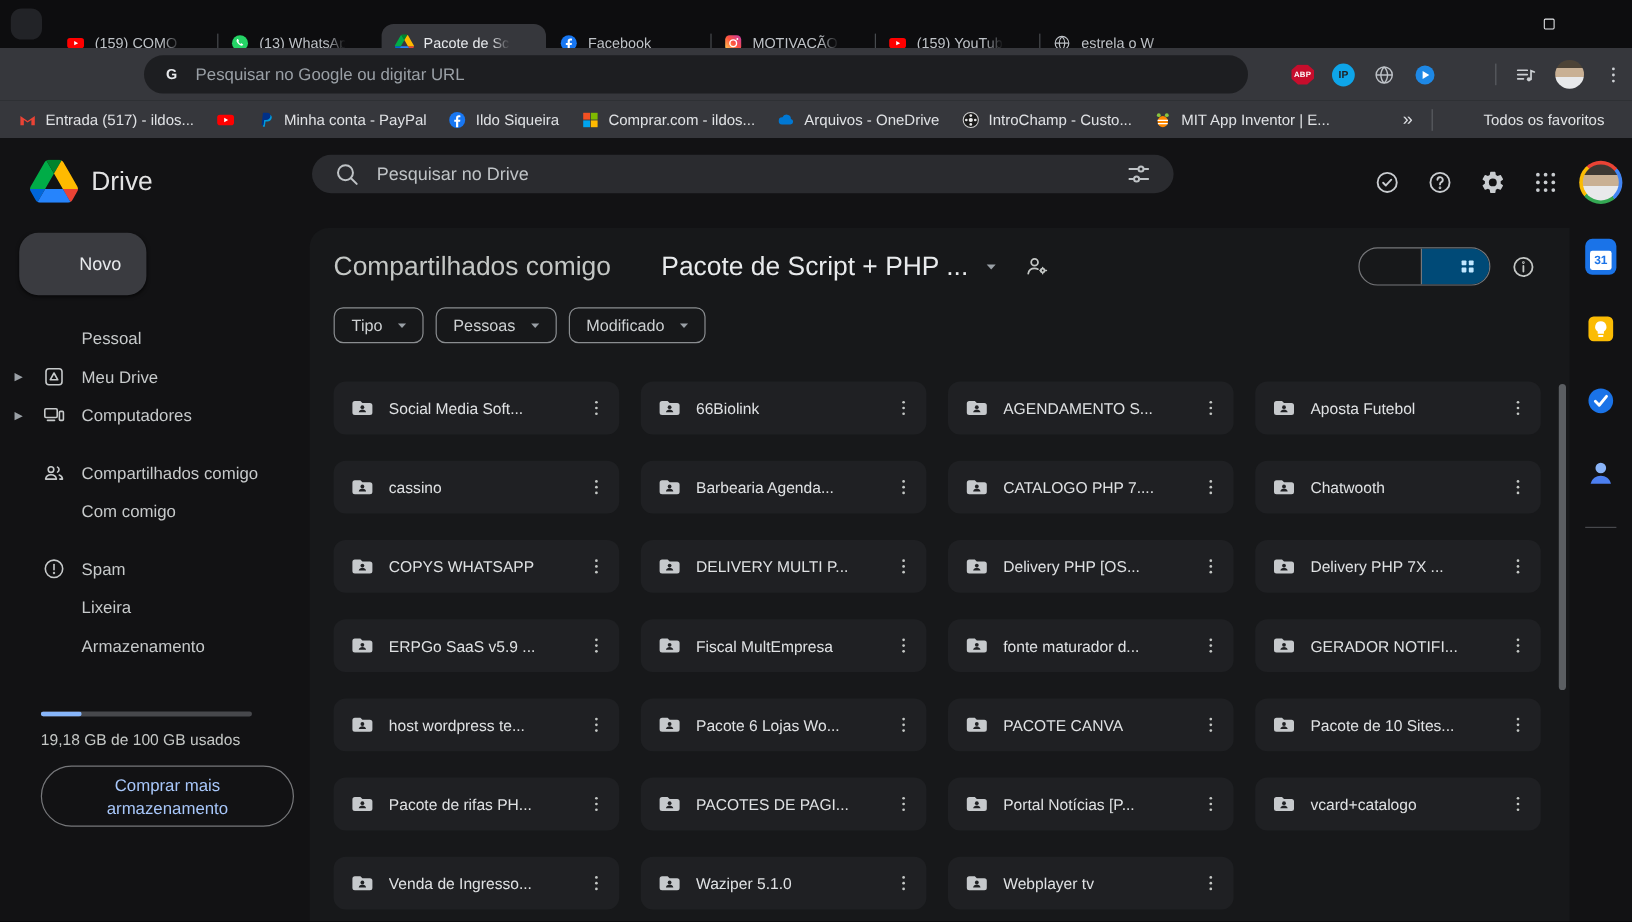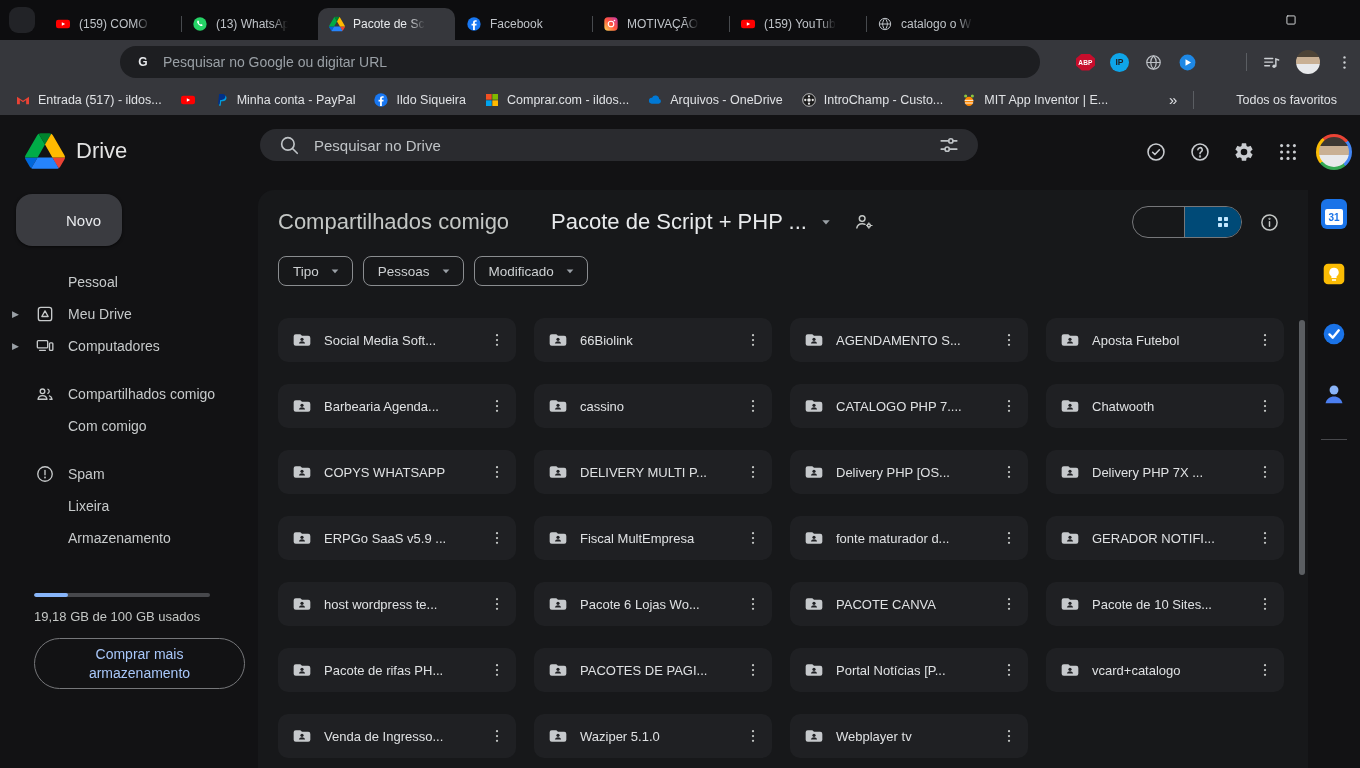--- a/index.html
+++ b/index.html
@@ -8,21 +8,21 @@
   .c { display:flex; align-items:center; justify-content:center; }
   .i14{width:14px;height:14px}.i16{width:16px;height:16px}.i18{width:18px;height:18px}
   .i20{width:20px;height:20px}.i22{width:22px;height:22px}
   span[data-icon] svg, div[data-icon] svg, .nicon svg, .ficon svg, .favicon svg { width:100%; height:100%; display:block; }
 
   .screen { position:relative; width:1360px; height:768px; background:#121214; }
 
   
   .tabbar { position:absolute; top:0; left:0; right:0; height:40px; background:#0d0d0f; }
   .tab-search { position:absolute; left:9px; top:7px; width:26px; height:26px; border-radius:9px; background:#222327; color:#d6d9dd; }
-  .tabs { position:absolute; left:44px; top:8px; display:flex; height:32px; }
+  .tabs { position:absolute; left:44px; top:20px; display:flex; height:32px; }
   .tab { width:137px; display:flex; align-items:center; gap:8px; padding:0 6px 0 11px; color:#bfc3c8; font-size:12px; border-radius:10px 10px 0 0; position:relative; cursor:default; }
   .tab.active { background:#36373c; color:#e8eaed; }
   .tab:not(.active) + .tab:not(.active)::before { content:""; position:absolute; left:0; top:8px; height:16px; width:1px; background:#474a4e; }
   .tab .favicon { width:16px; height:16px; flex:0 0 16px; }
   .tab .label { flex:1; overflow:hidden; white-space:nowrap;
     -webkit-mask-image:linear-gradient(90deg,#000 78%,transparent); mask-image:linear-gradient(90deg,#000 78%,transparent); }
   .tab .close { width:16px; height:16px; flex:0 0 16px; color:#bfc3c8; }
   .newtab { position:absolute; left:1148px; top:10px; width:28px; height:28px; border-radius:50%; color:#dfe1e5; }
   .winctl { position:absolute; right:0; top:0; height:40px; display:flex; }
   .winbtn { width:46px; height:40px; color:#e8eaed; display:flex; align-items:center; justify-content:center; }
@@ -211,21 +211,21 @@
           </span>
         </div>
 
         <div class="tab">
           <span class="favicon">
             <svg viewBox="0 0 24 24" fill="none" stroke="#bdc1c6" stroke-width="1.5">
               <circle cx="12" cy="12" r="8.5"></circle>
               <path d="M3.5 12h17M12 3.5c-4.7 4.7-4.7 12.3 0 17M12 3.5c4.7 4.7 4.7 12.3 0 17"></path>
             </svg>
           </span>
-          <span class="label">catalogo o W</span>
+          <span class="label">estrela o W</span>
           <span class="close" data-icon="close-x">
             <svg viewBox="0 0 24 24" fill="none" stroke="currentColor" stroke-width="1.6" stroke-linecap="round" stroke-linejoin="round">M6.5 6.5l11 11M17.5 6.5l-11 11</svg>
           </span>
         </div>
       </div>
     <div class="newtab c">
       <span class="i18" data-icon="plus">
           <svg viewBox="0 0 24 24" fill="none" stroke="currentColor" stroke-width="1.8" stroke-linecap="round" stroke-linejoin="round">M12 5v14M5 12h14</svg>
         </span>
     </div>
@@ -733,39 +733,39 @@
           </div>
 
           <div class="card">
             <span class="ficon" data-icon="folder-shared">
               <svg viewBox="0 0 24 24">
                 <path d="M10 5H4.5A2.5 2.5 0 0 0 2 7.5v9A2.5 2.5 0 0 0 4.5 19h15a2.5 2.5 0 0 0 2.5-2.5v-7A2.5 2.5 0 0 0 19.5 7H12z" fill="#c6c9cc"></path>
                 <circle cx="12" cy="11.2" r="1.9" fill="#1f2023"></circle>
                 <path d="M8.3 16.2c.4-1.9 2-2.8 3.7-2.8s3.3.9 3.7 2.8z" fill="#1f2023"></path>
               </svg>
             </span>
+            <span class="fname">cassino</span>
+            <span class="kebab c" data-icon="kebab">
+              <svg viewBox="0 0 24 24" fill="currentColor">
+                <circle cx="12" cy="5.6" r="1.5"></circle>
+                <circle cx="12" cy="12" r="1.5"></circle>
+                <circle cx="12" cy="18.4" r="1.5"></circle>
+              </svg>
+            </span>
+          </div>
+
+          <div class="card">
+            <span class="ficon" data-icon="folder-shared">
+              <svg viewBox="0 0 24 24">
+                <path d="M10 5H4.5A2.5 2.5 0 0 0 2 7.5v9A2.5 2.5 0 0 0 4.5 19h15a2.5 2.5 0 0 0 2.5-2.5v-7A2.5 2.5 0 0 0 19.5 7H12z" fill="#c6c9cc"></path>
+                <circle cx="12" cy="11.2" r="1.9" fill="#1f2023"></circle>
+                <path d="M8.3 16.2c.4-1.9 2-2.8 3.7-2.8s3.3.9 3.7 2.8z" fill="#1f2023"></path>
+              </svg>
+            </span>
             <span class="fname">Barbearia Agenda...</span>
-            <span class="kebab c" data-icon="kebab">
-              <svg viewBox="0 0 24 24" fill="currentColor">
-                <circle cx="12" cy="5.6" r="1.5"></circle>
-                <circle cx="12" cy="12" r="1.5"></circle>
-                <circle cx="12" cy="18.4" r="1.5"></circle>
-              </svg>
-            </span>
-          </div>
-
-          <div class="card">
-            <span class="ficon" data-icon="folder-shared">
-              <svg viewBox="0 0 24 24">
-                <path d="M10 5H4.5A2.5 2.5 0 0 0 2 7.5v9A2.5 2.5 0 0 0 4.5 19h15a2.5 2.5 0 0 0 2.5-2.5v-7A2.5 2.5 0 0 0 19.5 7H12z" fill="#c6c9cc"></path>
-                <circle cx="12" cy="11.2" r="1.9" fill="#1f2023"></circle>
-                <path d="M8.3 16.2c.4-1.9 2-2.8 3.7-2.8s3.3.9 3.7 2.8z" fill="#1f2023"></path>
-              </svg>
-            </span>
-            <span class="fname">cassino</span>
             <span class="kebab c" data-icon="kebab">
               <svg viewBox="0 0 24 24" fill="currentColor">
                 <circle cx="12" cy="5.6" r="1.5"></circle>
                 <circle cx="12" cy="12" r="1.5"></circle>
                 <circle cx="12" cy="18.4" r="1.5"></circle>
               </svg>
             </span>
           </div>
 
           <div class="card">

